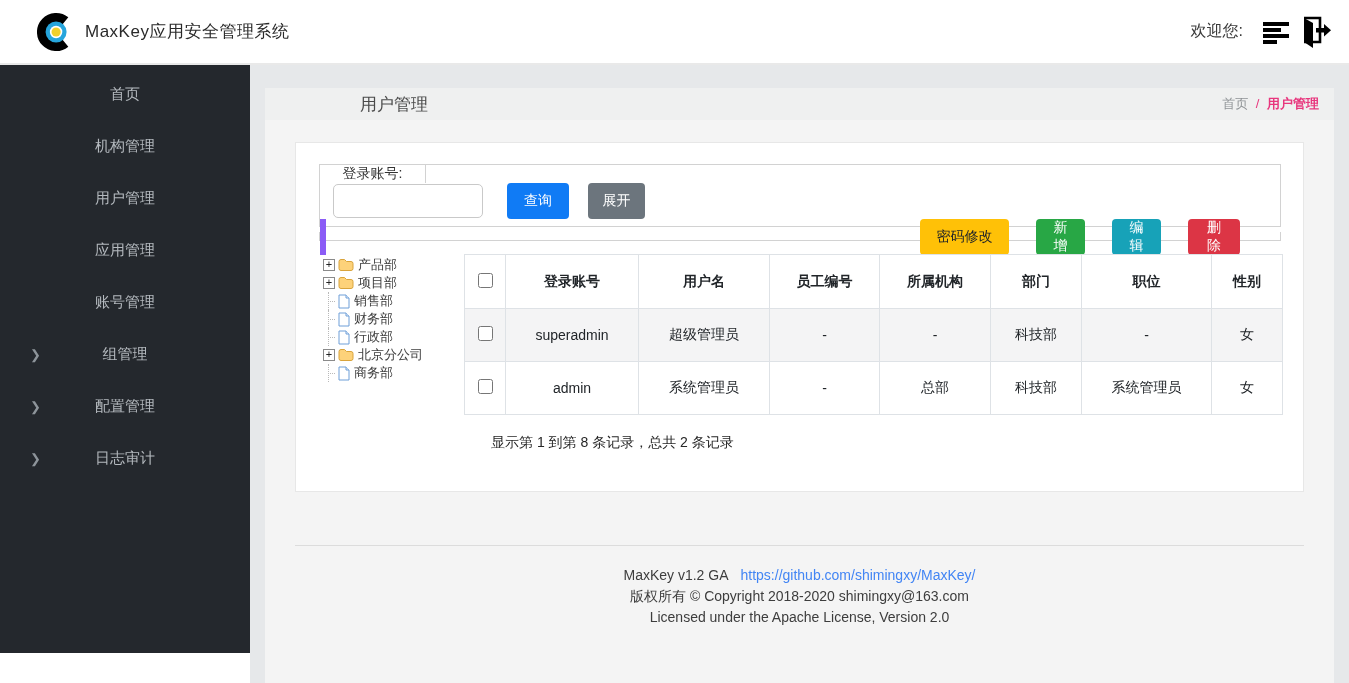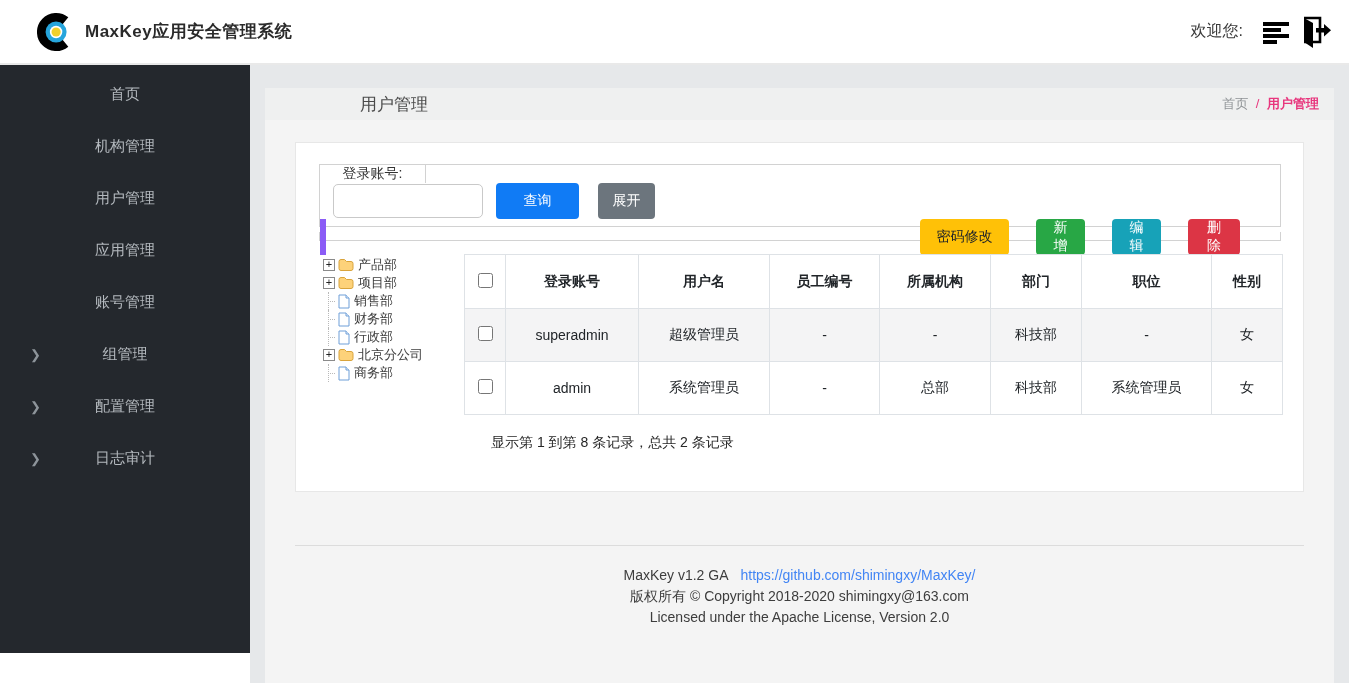--- a/index.html
+++ b/index.html
@@ -13,21 +13,21 @@
   }
 
   
   .app-header {
     position:absolute; top:0; left:0; width:1349px; height:65px;
     background:#fff; border-bottom:2px solid #e9e9e9;
     display:flex; align-items:center; justify-content:space-between;
     padding:0 17px 0 37px;
   }
   .brand { display:flex; align-items:center; }
-  .brand-title { font-size:17px; font-weight:bold; color:#2a2a2a; margin-left:2px; letter-spacing:.5px; }
+  .brand-title { font-size:17px; font-weight:normal; color:#2a2a2a; margin-left:2px; letter-spacing:.5px; }
   .user-area { display:flex; align-items:center; }
   .welcome { font-size:16px; color:#3a3a3a; margin-right:14px; }
   .username { font-size:17px; font-weight:bold; color:#222; margin-right:14px; }
   .hdr-icon { display:inline-flex; align-items:center; margin-left:6px; cursor:pointer; }
 
   
   .sidebar {
     position:absolute; top:65px; left:0; width:250px; height:588px;
     background:var(--sidebar_bg,#24282d); padding-top:3px;
   }
@@ -78,21 +78,21 @@
   .search-input {
     margin-left:13px; width:150px; height:34px;
     border:1px solid #c9c9c9; border-radius:5px; padding:0 8px;
     font-size:14px; outline:none; background:#fff;
   }
   .btn {
     height:36px; border:none; border-radius:4px; font-size:14px;
     color:#fff; cursor:pointer; font-family:"Liberation Sans",sans-serif;
     padding:0 14px;
   }
-  .btn-query  { background:var(--primary,#107bf5); margin-left:13px; width:83px; }
+  .btn-query  { background:var(--primary,#107bf5); margin-left:24px; width:62px; }
   .btn-expand { background:var(--secondary,#6c757d); margin-left:19px; width:57px; }
   .tb-actions-cell {
     flex:1; border-left:6px solid #8b5cf6;
     display:flex; align-items:center; justify-content:flex-end;
     gap:27px; padding-right:40px;
   }
   .btn-password { background:var(--warning,#ffc107); color:#212529; width:89px; }
   .btn-add  { background:var(--success,#28a745); width:49px; }
   .btn-edit { background:var(--info,#17a2b8); width:49px; }
   .btn-del  { background:var(--danger,#dc3545); width:52px; }

